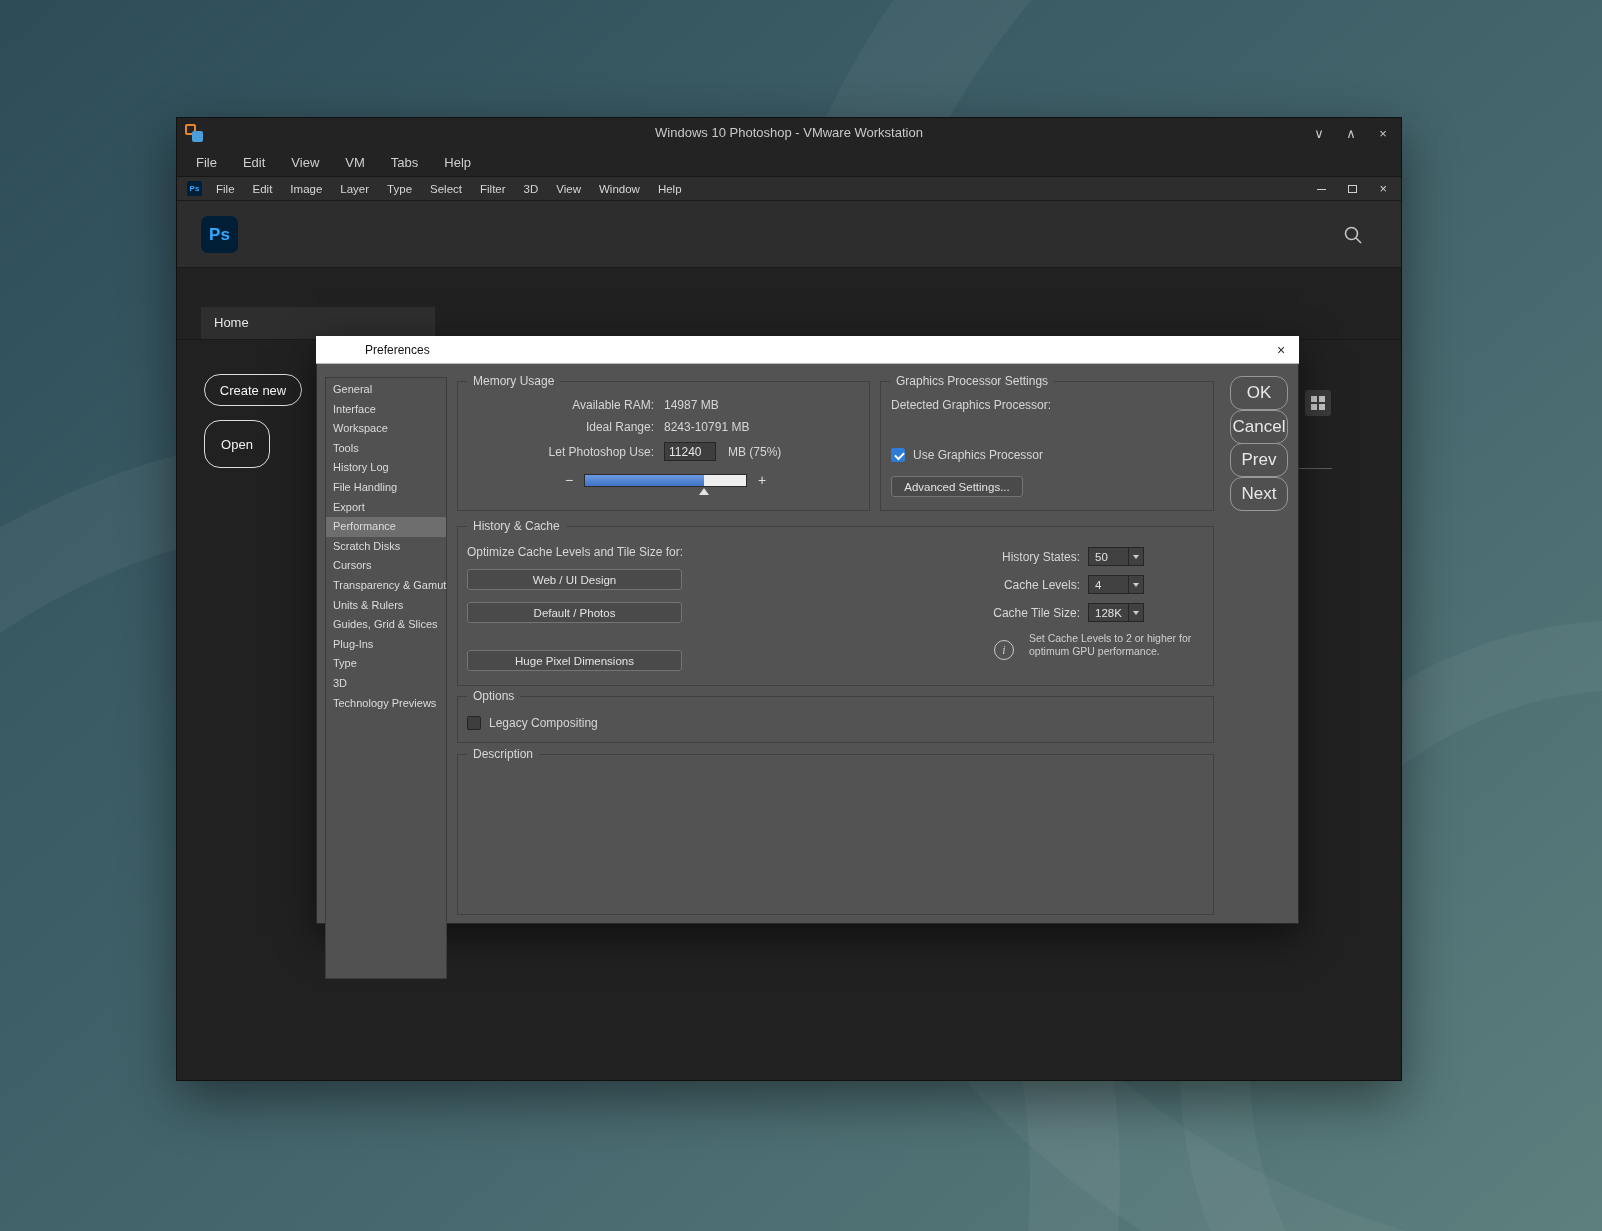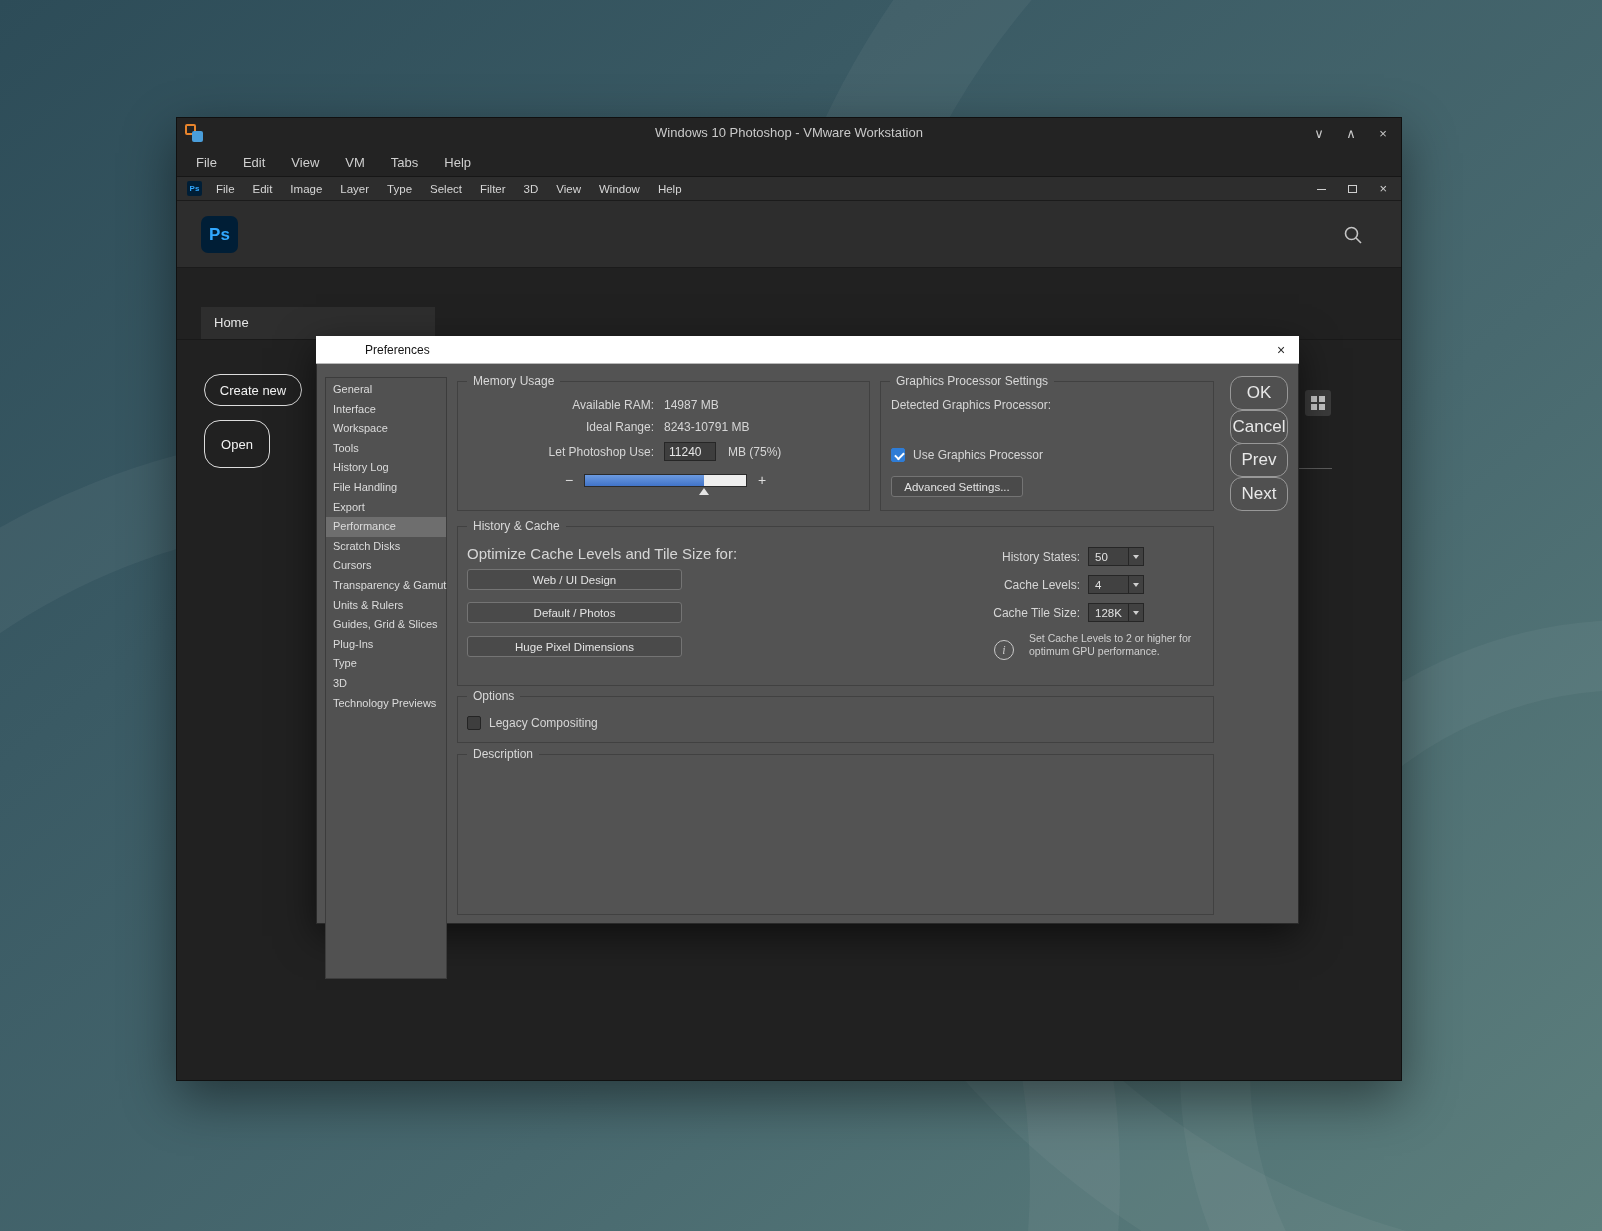--- a/index.html
+++ b/index.html
@@ -110,23 +110,23 @@
     border-left:2px solid #fff; border-bottom:2px solid #fff; transform:rotate(-45deg); }
   .ps-btn { background:#4a4a4a; border:1px solid #747474; border-radius:3px; color:#e3e3e3;
     font-size:11.5px; display:flex; align-items:center; justify-content:center; cursor:pointer; }
   .btn-advanced { position:absolute; left:10px; top:94px; width:132px; height:21px; }
 
   .action-btn { position:absolute; left:913px; width:58px; height:34px; border-radius:12px;
     border:1px solid #989898; background:#505050; color:#e8e8e8; font-size:17px;
     display:flex; align-items:center; justify-content:center; cursor:pointer; }
   .btn-ok { top:12px; } .btn-cancel { top:46px; } .btn-prev { top:79px; } .btn-next { top:113px; }
 
-  .hc-optimize { position:absolute; left:9px; top:18px; font-size:15px; color:#d6d6d6; }
+  .hc-optimize { position:absolute; left:9px; top:18px; font-size:12px; color:#d6d6d6; }
   .hc-preset { position:absolute; left:9px; width:215px; height:21px; }
-  .hc-p1 { top:42px; } .hc-p2 { top:75px; } .hc-p3 { top:109px; }
+  .hc-p1 { top:42px; } .hc-p2 { top:75px; } .hc-p3 { top:123px; }
 
   .hc-row { position:absolute; left:0; width:686px; height:19px; display:flex; justify-content:flex-end;
     align-items:center; gap:8px; font-size:12px; color:#d6d6d6; }
   .hc-r1 { top:20px; } .hc-r2 { top:48px; } .hc-r3 { top:76px; }
   .dropdown { width:56px; height:19px; background:#414141; border:1px solid #262626;
     display:flex; align-items:center; cursor:pointer; }
   .dd-value { flex:1; font-size:11.5px; color:#e2e2e2; padding-left:6px; }
   .dd-arrow { width:15px; height:100%; border-left:1px solid #262626; display:flex; align-items:center; justify-content:center; }
   .dd-arrow::after { content:''; border-left:3.5px solid transparent; border-right:3.5px solid transparent; border-top:4px solid #cfcfcf; }
 

